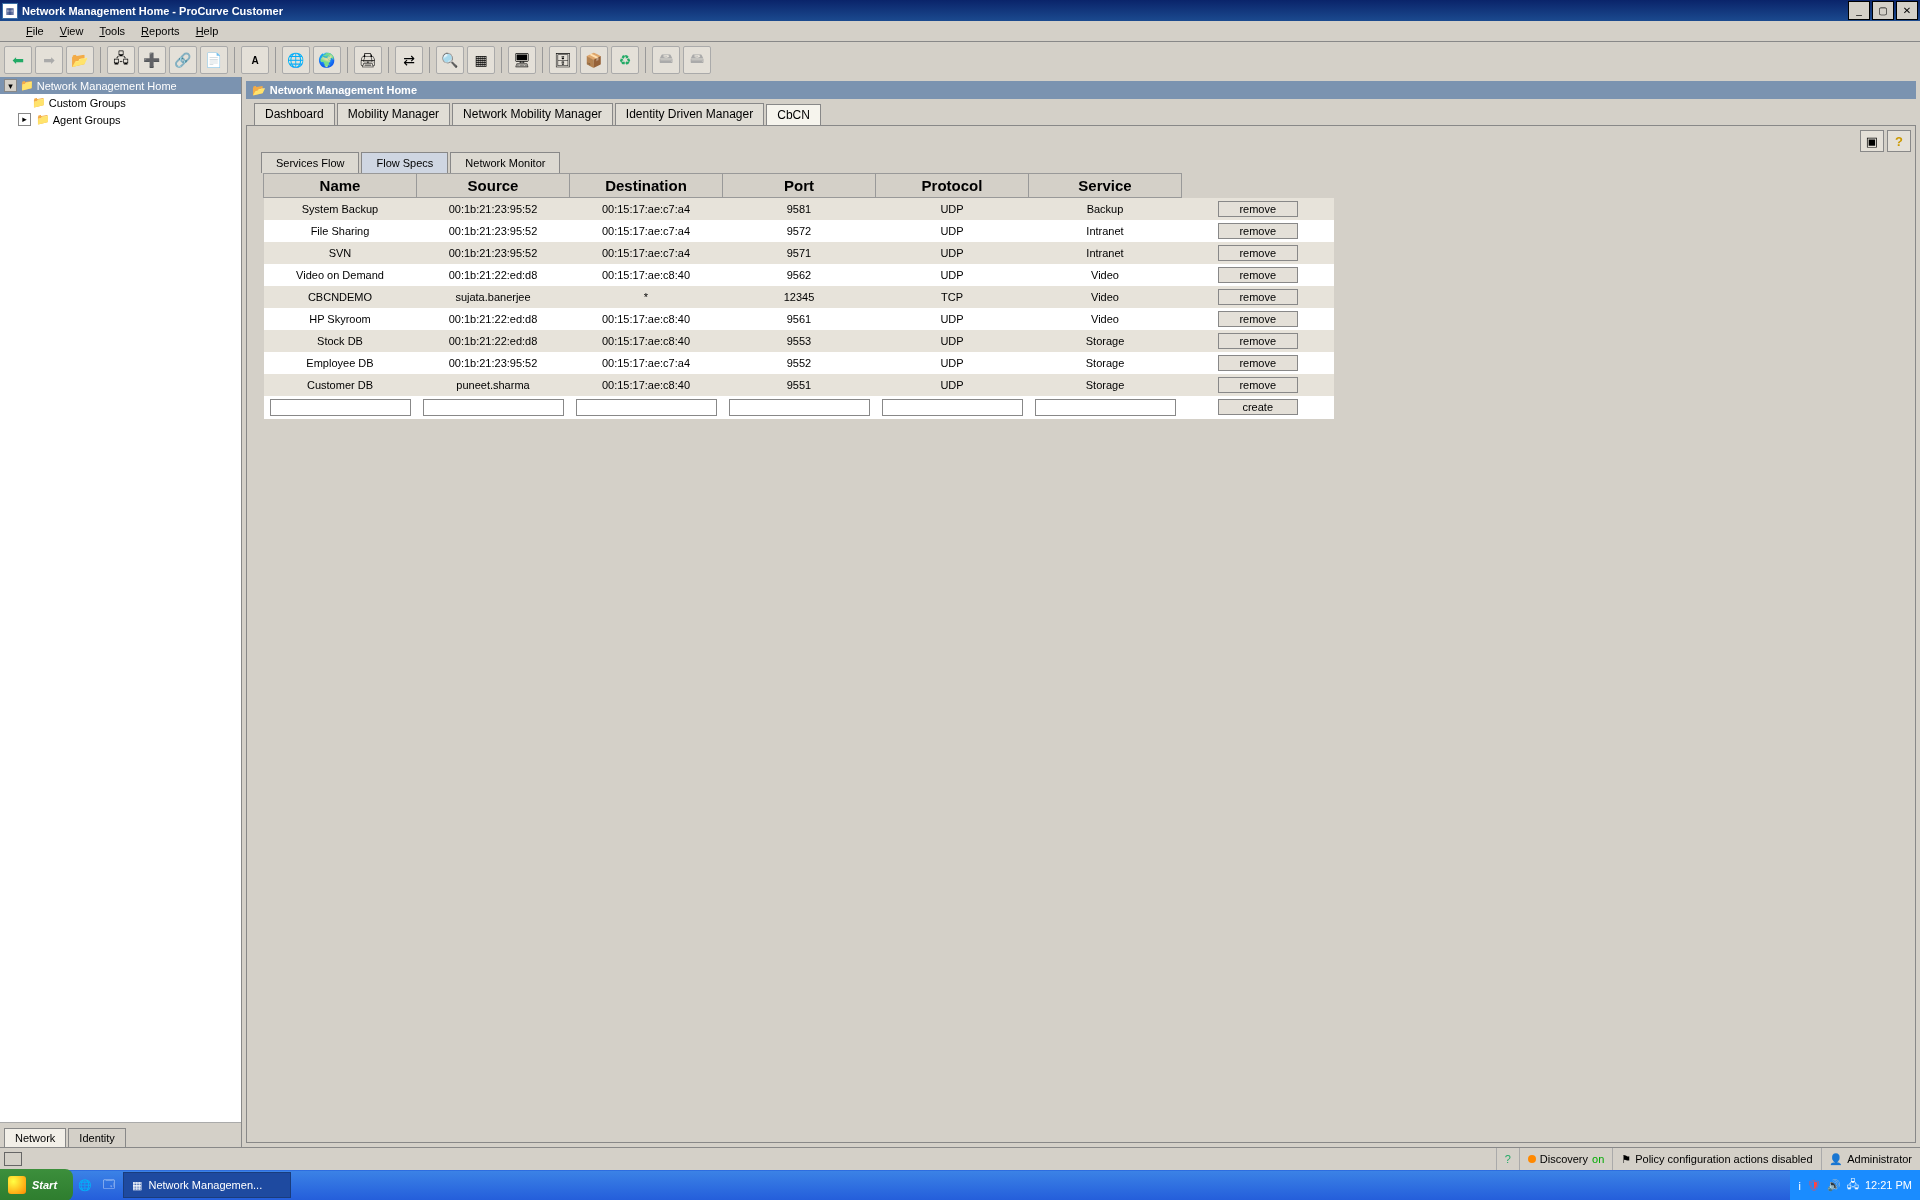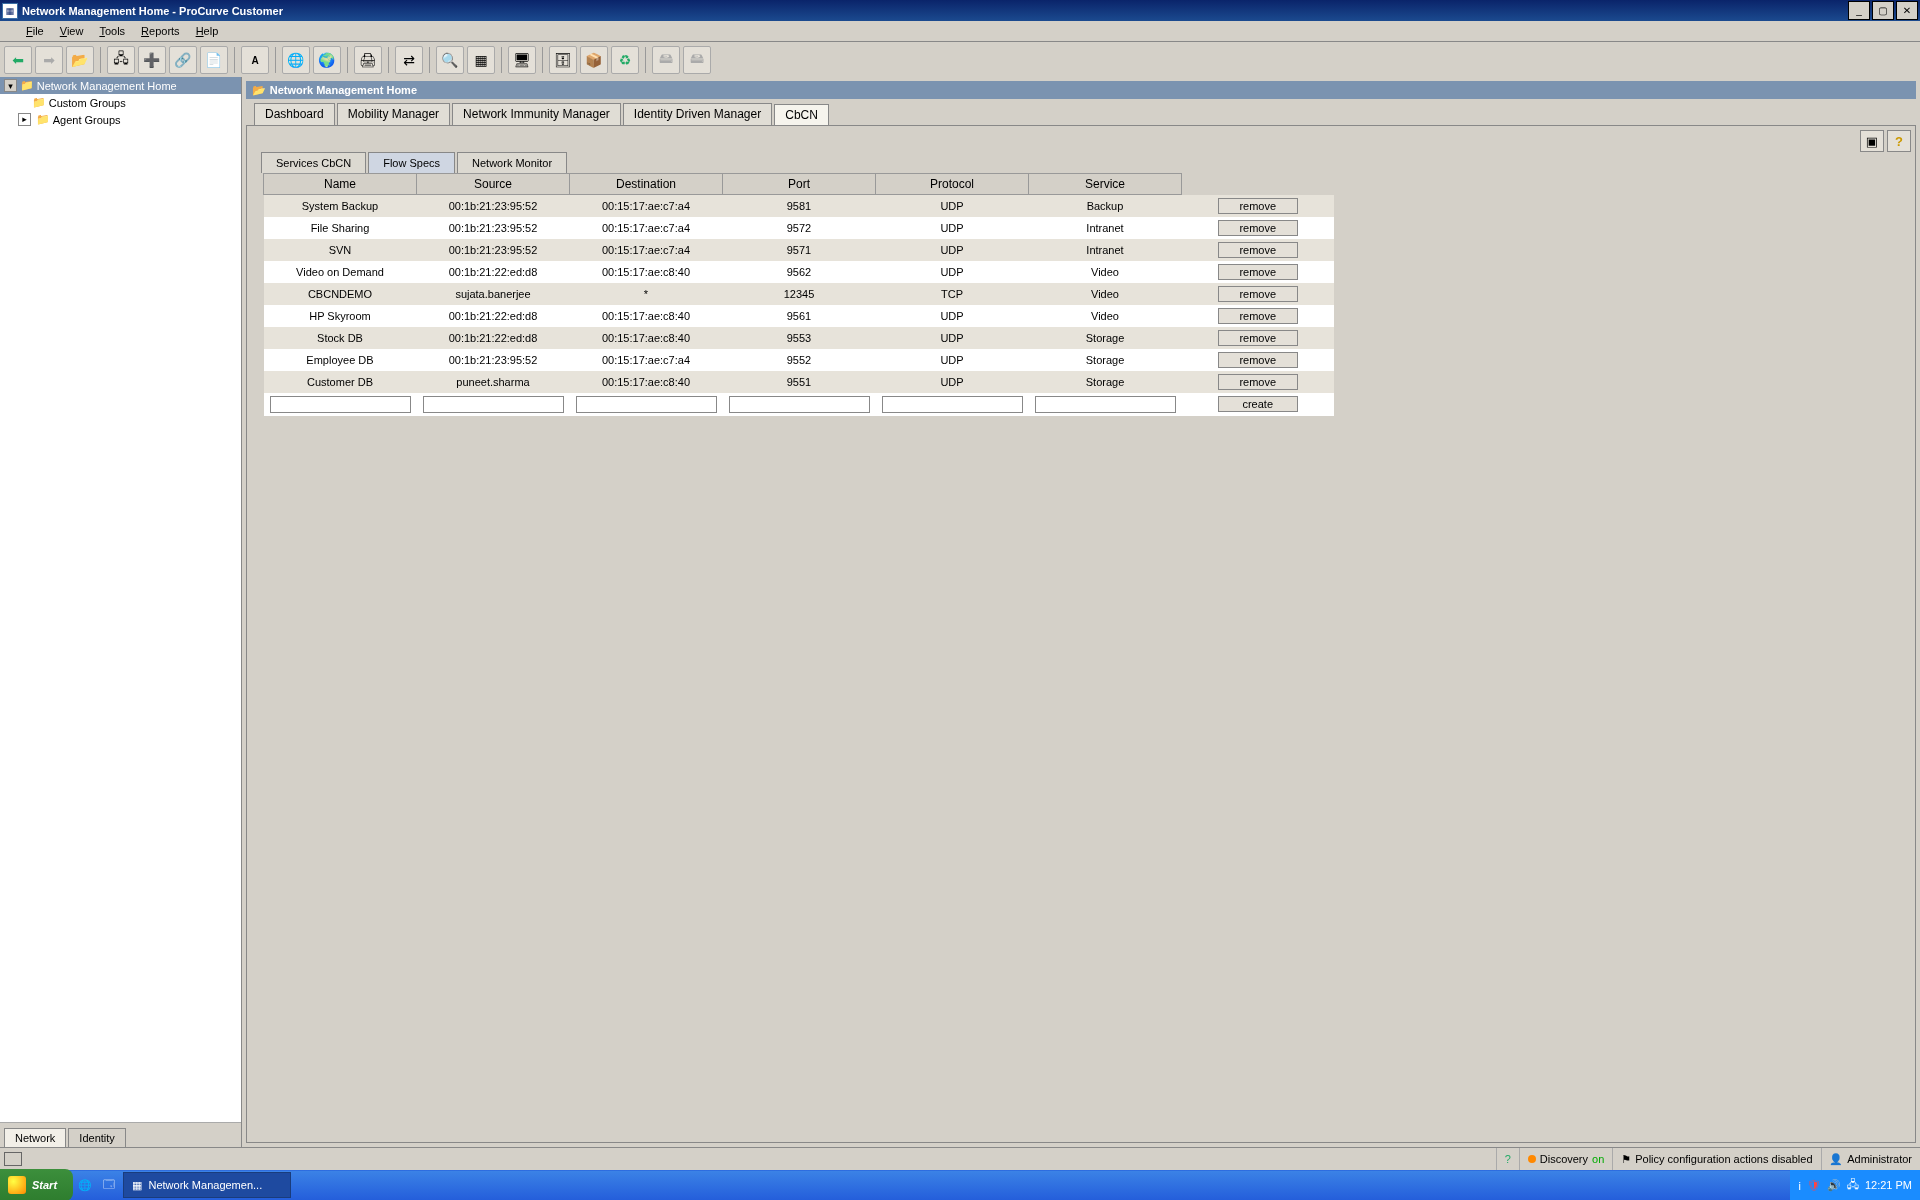--- a/index.html
+++ b/index.html
@@ -37,21 +37,21 @@
 .mtab{padding:3px 10px;border:1px solid #888;border-bottom:none;background:#e0ddd5;font-size:12px;cursor:default;}
 .mtab.active{background:#f6f4ed;border-bottom:1px solid #f6f4ed;position:relative;top:1px;}
 .panel{flex:1;margin:0 4px 4px 4px;border:1px solid #888;background:#d4d0c8;position:relative;}
 .panel .cornerbtns{position:absolute;top:4px;right:4px;display:flex;gap:3px;}
 .panel .cbtn{width:22px;height:20px;border:1px solid #888;background:#e4e0d8;display:flex;align-items:center;justify-content:center;font-size:13px;}
 .subtabs{display:flex;gap:2px;padding:26px 0 0 14px;}
 .stab{padding:4px 14px;border:1px solid #888;border-bottom:none;background:#dcd9d1;font-size:11px;cursor:default;}
 .stab.active{background:#cfd6e2;}
 .tablewrap{margin:0 16px;}
 table.flow{border-collapse:collapse;}
-table.flow th{background:#d4d0c8;border:1px solid #999;padding:3px 6px;font-weight:normal;font-size:12px;}
+table.flow th{background:#d4d0c8;border:1px solid #999;padding:3px 6px;font-weight:bold;font-size:15px;}
 table.flow td{border:0;padding:3px 6px;text-align:center;font-size:11px;}
 table.flow tr.odd td{background:#fff;}
 table.flow tr.even td{background:#e7e3da;}
 .actbtn{width:80px;padding:1px 0;background:#e4e0d8;border:1px solid #888;font-size:11px;cursor:default;}
 .inline-input{width:100%;height:17px;background:#fff;border:1px solid #888;box-sizing:border-box;font-size:11px;padding:0 2px;}
 
 .statusbar{position:absolute;left:0;right:0;bottom:30px;height:22px;background:#d4d0c8;border-top:1px solid #888;display:flex;align-items:center;font-size:11px;}
 .statusbar .cell{padding:0 8px;border-left:1px solid #aaa;height:100%;display:flex;align-items:center;gap:4px;}
 .statusbar .spacer{flex:1;}
 .dot{width:8px;height:8px;border-radius:50%;display:inline-block;}
@@ -146,31 +146,31 @@
   </div>
 
   <div class="rightpane">
     <div class="crumb">
       <span class="fold">📂</span>
       <span>Network Management Home</span>
     </div>
     <div class="maintabs">
       <div class="mtab">Dashboard</div>
       <div class="mtab">Mobility Manager</div>
-      <div class="mtab">Network Immunity Manager</div>
+      <div class="mtab">Network Mobility Manager</div>
       <div class="mtab">Identity Driven Manager</div>
       <div class="mtab active">CbCN</div>
     </div>
     <div class="panel">
       <div class="cornerbtns">
         <div class="cbtn">▣</div>
         <div class="cbtn" style="color:#c90;font-weight:bold;">?</div>
       </div>
       <div class="subtabs">
-        <div class="stab">Services CbCN</div>
+        <div class="stab">Services Flow</div>
         <div class="stab active">Flow Specs</div>
         <div class="stab">Network Monitor</div>
       </div>
       <div class="tablewrap">
         <table class="flow">
           <thead>
             <tr>
               <th style="width:140px">Name</th>
               <th style="width:140px">Source</th>
               <th style="width:140px">Destination</th>

